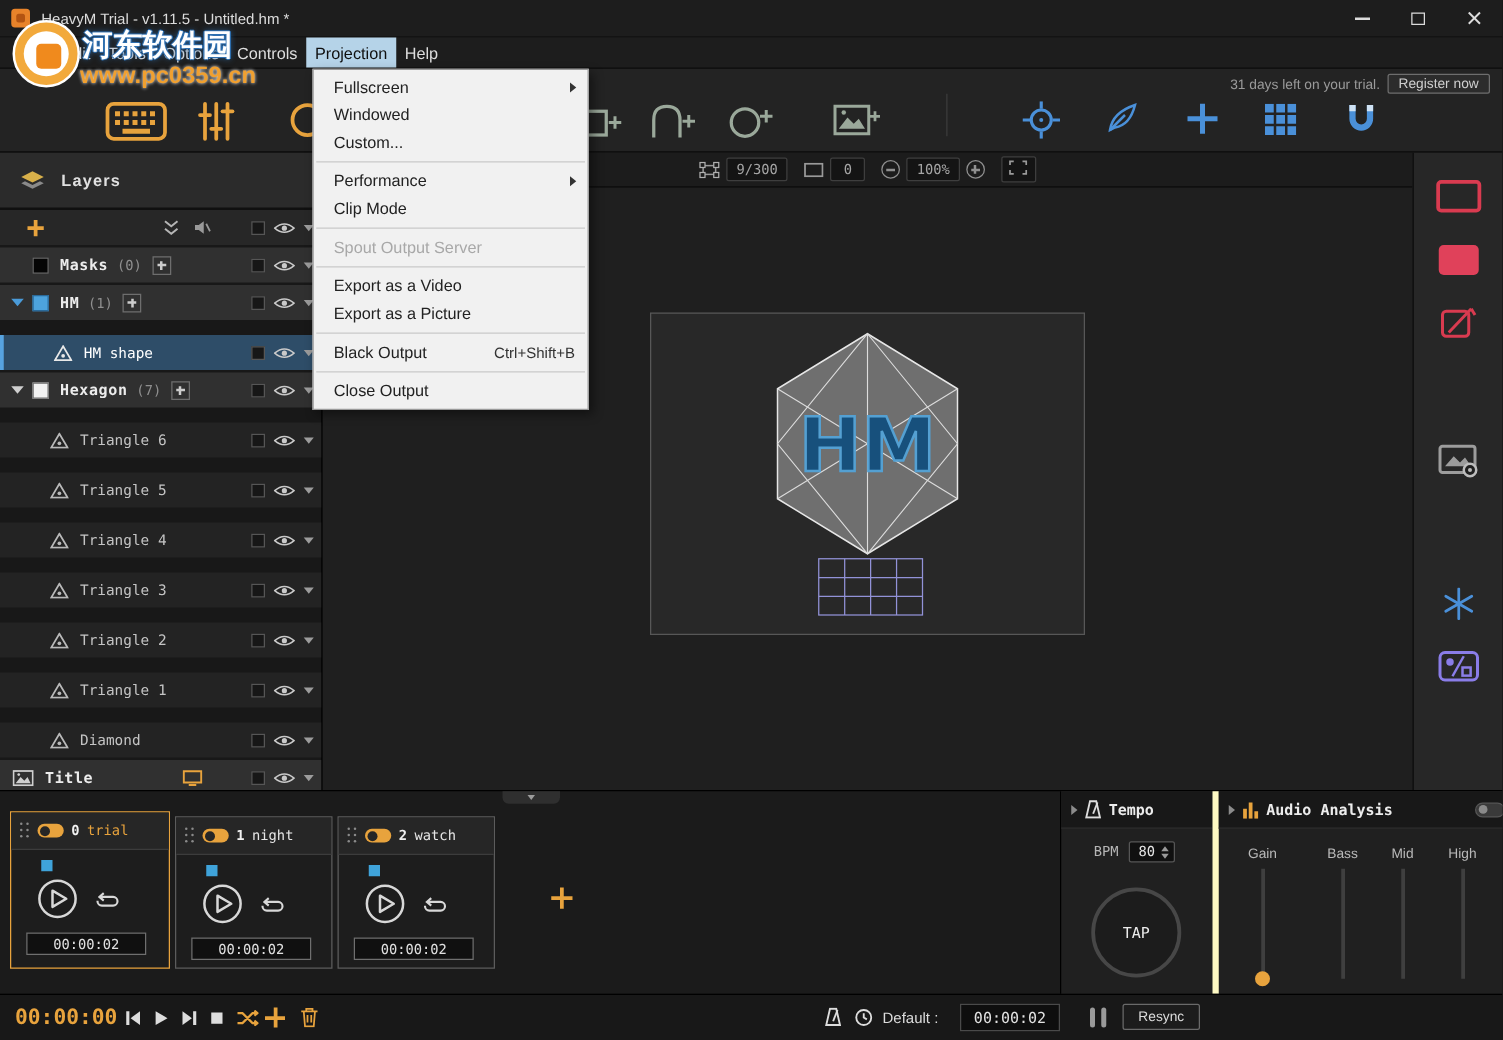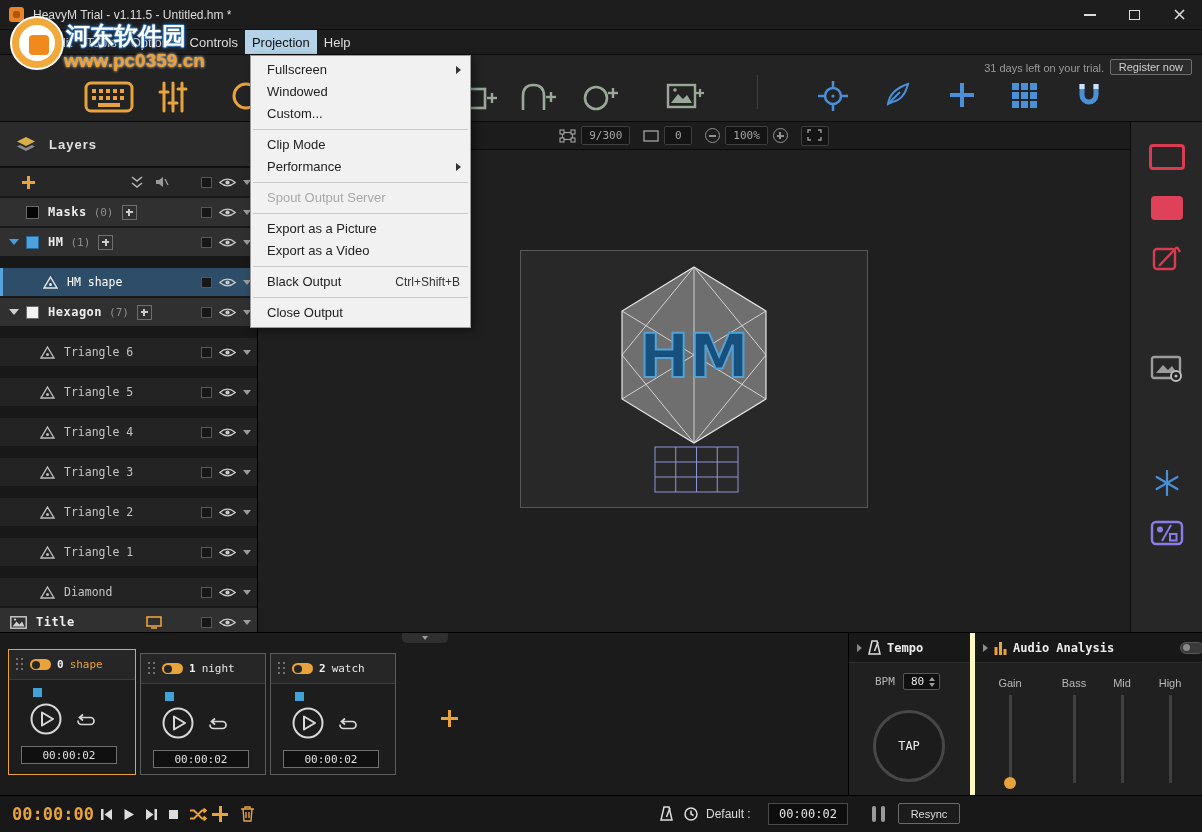--- a/index.html
+++ b/index.html
@@ -625,21 +625,21 @@
   <div class="bottom-panel">
     <div class="ctab">
         <span class="chev"></span>
       </div>
 
     <div class="seq selected" style="left:8px;top:16px">
       <div class="seq-head">
         <span class="drag"></span>
         <span class="tog"></span>
         <span class="seq-num mono">0</span>
-        <span class="seq-name mono">shape</span>
+        <span class="seq-name mono">trial</span>
       </div>
       <div class="seq-body">
         <span class="seq-chk"></span>
         <svg class="playbtn" width="34" height="34" viewBox="0 0 34 34">
             <circle cx="17" cy="17" r="14.5" fill="none" stroke="#d8d8d8" stroke-width="2"></circle>
             <path d="M13 10.5 L24 17 L13 23.5 Z" fill="none" stroke="#d8d8d8" stroke-width="2" stroke-linejoin="round"></path>
           </svg>
         <svg class="loop" width="22" height="15" viewBox="0 0 22 15">
             <path d="M5 4.5 H15.5 a3.5 3.5 0 0 1 0 7 H6.5 a3.5 3.5 0 0 1 -3.5 -3.5 V7.5" fill="none" stroke="#d8d8d8" stroke-width="1.7"></path>
             <path d="M8 1.5 L4.5 4.5 L8 7.5" fill="none" stroke="#d8d8d8" stroke-width="1.7"></path>
@@ -804,27 +804,27 @@
         <span></span>
       </span>
     <button class="resync">Resync</button>
   </div>
 
   <div class="dropdown">
     <div class="mi"><span>Fullscreen</span><span class="mi-sub"></span></div>
     <div class="mi"><span>Windowed</span></div>
     <div class="mi"><span>Custom...</span></div>
     <div class="msep"></div>
+    <div class="mi"><span>Performance</span><span class="mi-sub"></span></div>
     <div class="mi"><span>Clip Mode</span></div>
-    <div class="mi"><span>Performance</span><span class="mi-sub"></span></div>
     <div class="msep"></div>
     <div class="mi dim"><span>Spout Output Server</span></div>
     <div class="msep"></div>
+    <div class="mi"><span>Export as a Video</span></div>
     <div class="mi"><span>Export as a Picture</span></div>
-    <div class="mi"><span>Export as a Video</span></div>
     <div class="msep"></div>
     <div class="mi"><span>Black Output</span><span class="mi-short">Ctrl+Shift+B</span></div>
     <div class="msep"></div>
     <div class="mi"><span>Close Output</span></div>
   </div>
 
   <div class="watermark">
     <div class="wm-logo"></div>
     <div class="wm-name">河东软件园</div>
     <div class="wm-url">www.pc0359.cn</div>

